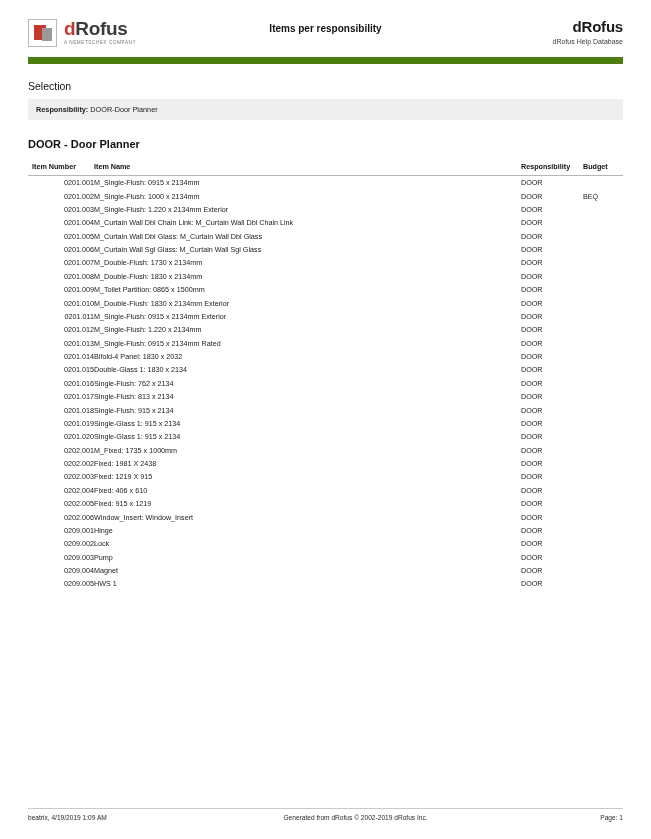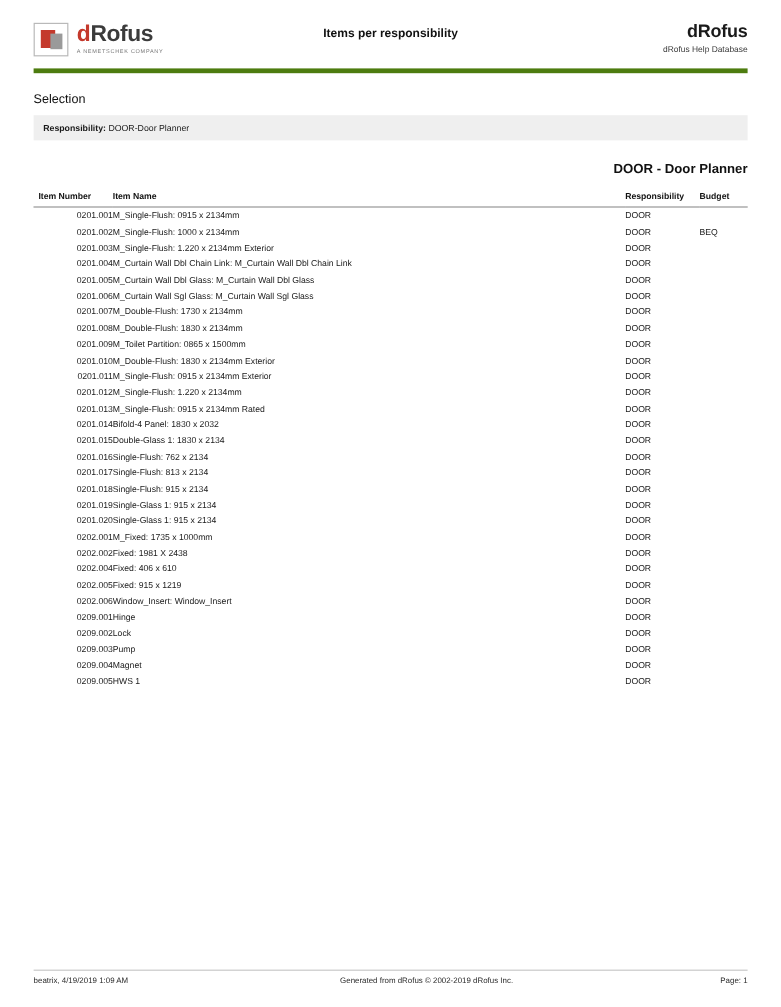--- a/index.html
+++ b/index.html
@@ -23,21 +23,21 @@
     position: relative;
   }
 
   
   .report-header {
     display: flex;
     align-items: flex-start;
     justify-content: space-between;
     padding-top: 18px;
     padding-bottom: 10px;
-    border-bottom: 4px solid #4d7c0f;
+    border-bottom: 7px solid #4d7c0f;
     margin: 0 0 0 0;
   }
   .brand {
     display: flex;
     align-items: flex-start;
     gap: 7px;
     width: 200px;
   }
   .brand-mark {
     width: 27px;
@@ -123,21 +123,20 @@
   .selection-box .sel-label {
     font-weight: bold;
   }
 
   
   .group-heading {
     font-size: 11px;
     font-weight: bold;
     color: #111111;
     margin: 18px 0 8px 0;
-    text-align: right;
   }
 
   
   table.items {
     width: 100%;
     border-collapse: collapse;
     font-size: 7.2px;
     margin-top: 12px;
   }
   table.items thead th {
@@ -344,20 +343,26 @@
           <td class="col-resp">DOOR</td>
           <td class="col-budget"></td>
         </tr>
         <tr>
           <td class="col-num">0202.002</td>
           <td class="col-name">Fixed: 1981 X 2438</td>
           <td class="col-resp">DOOR</td>
           <td class="col-budget"></td>
         </tr>
         <tr>
+          <td class="col-num">0202.003</td>
+          <td class="col-name">Fixed: 1219 X 915</td>
+          <td class="col-resp">DOOR</td>
+          <td class="col-budget"></td>
+        </tr>
+        <tr>
           <td class="col-num">0202.004</td>
           <td class="col-name">Fixed: 406 x 610</td>
           <td class="col-resp">DOOR</td>
           <td class="col-budget"></td>
         </tr>
         <tr>
           <td class="col-num">0202.005</td>
           <td class="col-name">Fixed: 915 x 1219</td>
           <td class="col-resp">DOOR</td>
           <td class="col-budget"></td>

